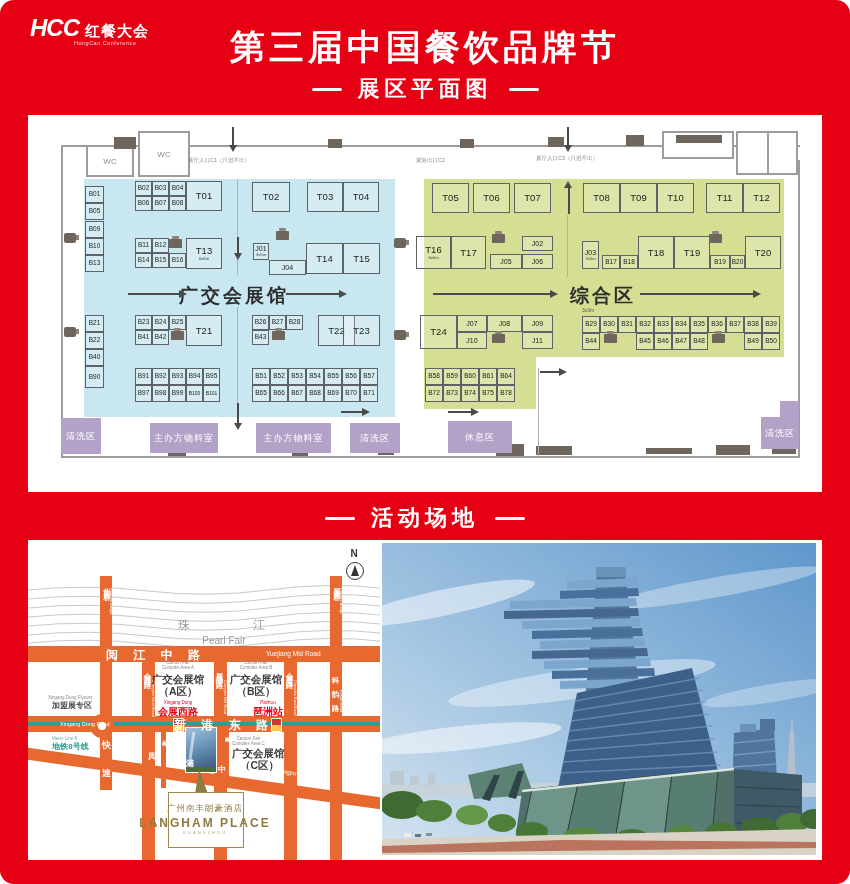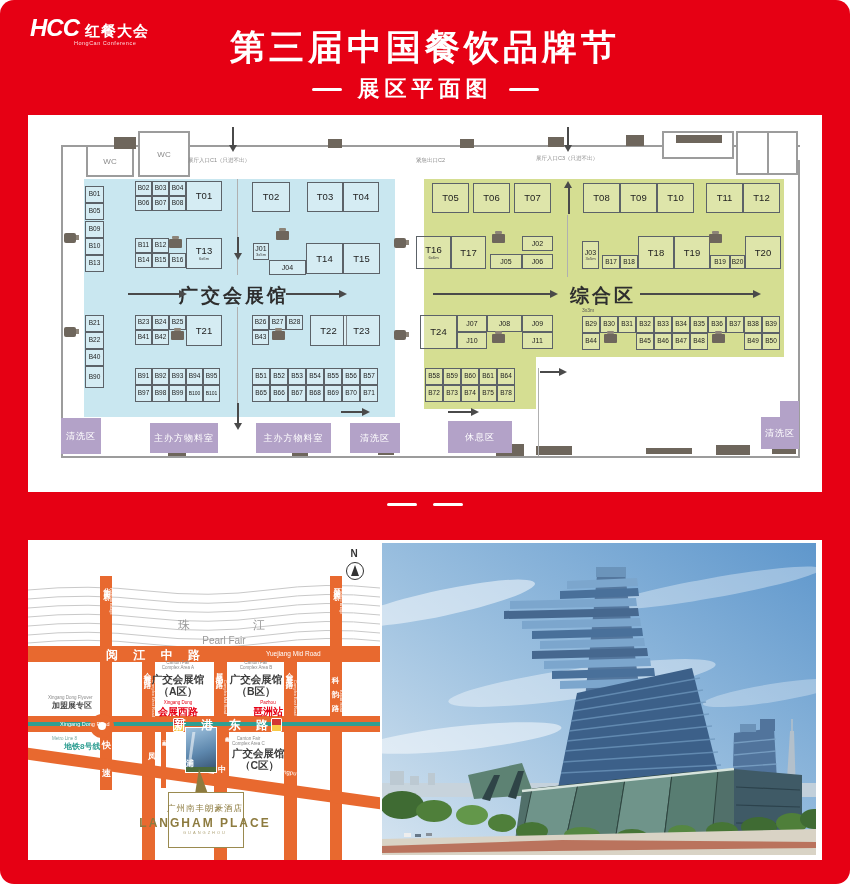--- a/index.html
+++ b/index.html
@@ -303,21 +303,21 @@
       </div>
       <div class="booth s" style="left: 241px; top: 200px; width: 17px; height: 15px;">
         <span>B27</span>
       </div>
       <div class="booth s" style="left: 258px; top: 200px; width: 17px; height: 15px;">
         <span>B28</span>
       </div>
       <div class="booth s" style="left: 224px; top: 215px; width: 17px; height: 15px;">
         <span>B43</span>
       </div>
-      <div class="booth t" style="left: 282px; top: 200px; width: 37px; height: 31px;">
+      <div class="booth t" style="left: 290px; top: 200px; width: 37px; height: 31px;">
         <span>T22</span>
       </div>
       <div class="booth t" style="left: 315px; top: 200px; width: 37px; height: 31px;">
         <span>T23</span>
       </div>
       <div class="booth s" style="left: 107px; top: 253px; width: 17px; height: 17px;">
         <span>B91</span>
       </div>
       <div class="booth s" style="left: 124px; top: 253px; width: 17px; height: 17px;">
         <span>B92</span>
@@ -574,20 +574,21 @@
       <div class="facility" style="left: 322px; top: 308px; width: 50px; height: 30px;">清洗区</div>
       <div class="facility" style="left: 420px; top: 306px; width: 64px; height: 32px;">休息区</div>
       <div class="facility" style="left: 733px; top: 302px; width: 38px; height: 32px;">清洗区</div>
       <div class="entr" style="left: 160px; top: 42px;">展厅入口C1（只进不出）</div>
       <div class="entr" style="left: 388px; top: 42px;">紧急出口C2</div>
       <div class="entr" style="left: 508px; top: 40px;">展厅入口C3（只进不出）</div>
     </div>
 
   <div class="sec-head" style="top:503px;">
     <span class="dash"></span>
+    <span>活动场地</span>
     <span class="dash"></span>
   </div>
 
   <div class="bottom-panel">
 
     <div class="map">
 
       <svg class="river" viewBox="0 0 352 62">
         <g stroke="#c9c9c9" stroke-width="1" fill="none">
           <path d="M0,6 Q60,0 120,7 T240,6 T352,4"></path>
@@ -651,21 +652,21 @@
         <div class="mlbl area-cn c" style="left: 228px; top: 145px;">（B区）</div>
         <div class="mlbl st-en c" style="left: 150px; top: 160px;">Xingang Dong</div>
         <div class="mlbl st-cn c" style="left: 150px; top: 166px;">会展西路</div>
         <div class="mlbl st-en c" style="left: 240px; top: 160px;">Pazhou</div>
         <div class="mlbl st-cn c" style="left: 240px; top: 166px;">琶洲站</div>
         <div class="mlbl note-en" style="left: 20px; top: 155px;">Xingang Dong Flyover</div>
         <div class="mlbl note" style="left: 24px; top: 161px;">加盟展专区</div>
         <div class="mlbl hroad-en2" style="left: 32px; top: 181px;">Xingang Dong Road</div>
         <div class="mlbl hroad" style="left: 146px; top: 178px;">新 港 东 路</div>
         <div class="mlbl metro-en" style="left: 24px; top: 196px;">Metro Line 8</div>
-        <div class="mlbl metro" style="left: 36px; top: 202px;">地铁8号线</div>
+        <div class="mlbl metro" style="left: 24px; top: 202px; font-family: Liberation Mono, monospace;">地铁8号线</div>
         <div class="mlbl vtiny" style="left: 133px; top: 198px;">会展南一路</div>
         <div class="mlbl vtiny" style="left: 196px; top: 194px;">会展南二路</div>
         <div class="mlbl area-en" style="left: 204px; top: 196px;">Canton Fair
 Complex  Area C</div>
         <div class="mlbl area-cn" style="left: 204px; top: 207px;">广交会展馆</div>
         <div class="mlbl area-cn" style="left: 212px; top: 219px;">（C区）</div>
         <div class="mlbl fp" style="left: 120px; top: 212px;">凤</div>
         <div class="mlbl fp" style="left: 158px; top: 219px;">浦</div>
         <div class="mlbl fp" style="left: 190px; top: 225px;">中</div>
         <div class="mlbl fp" style="left: 215px; top: 229px;">路</div>

